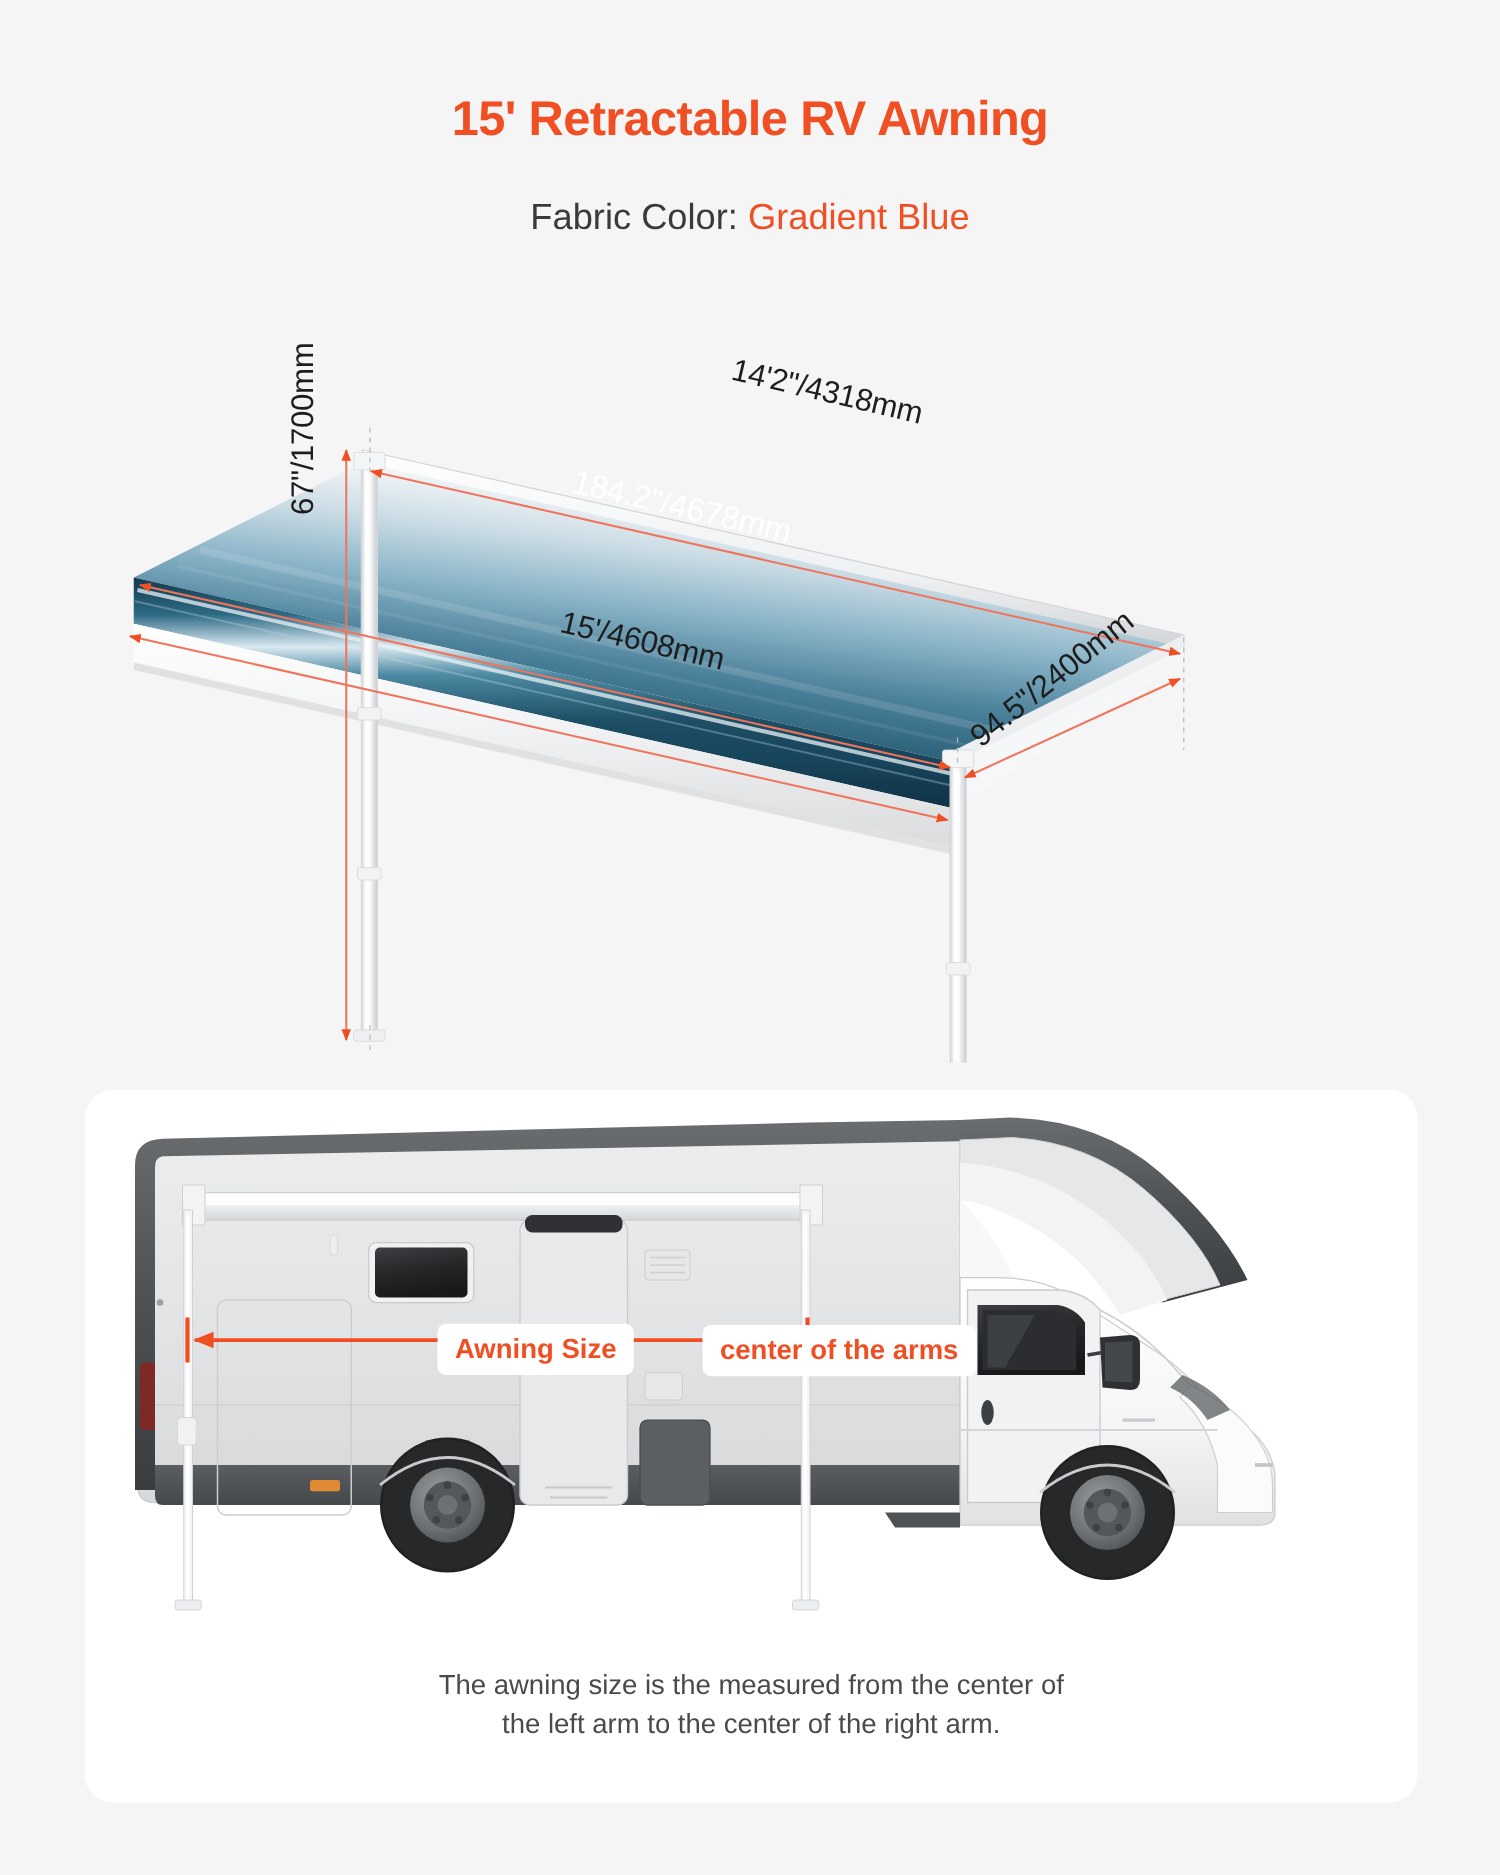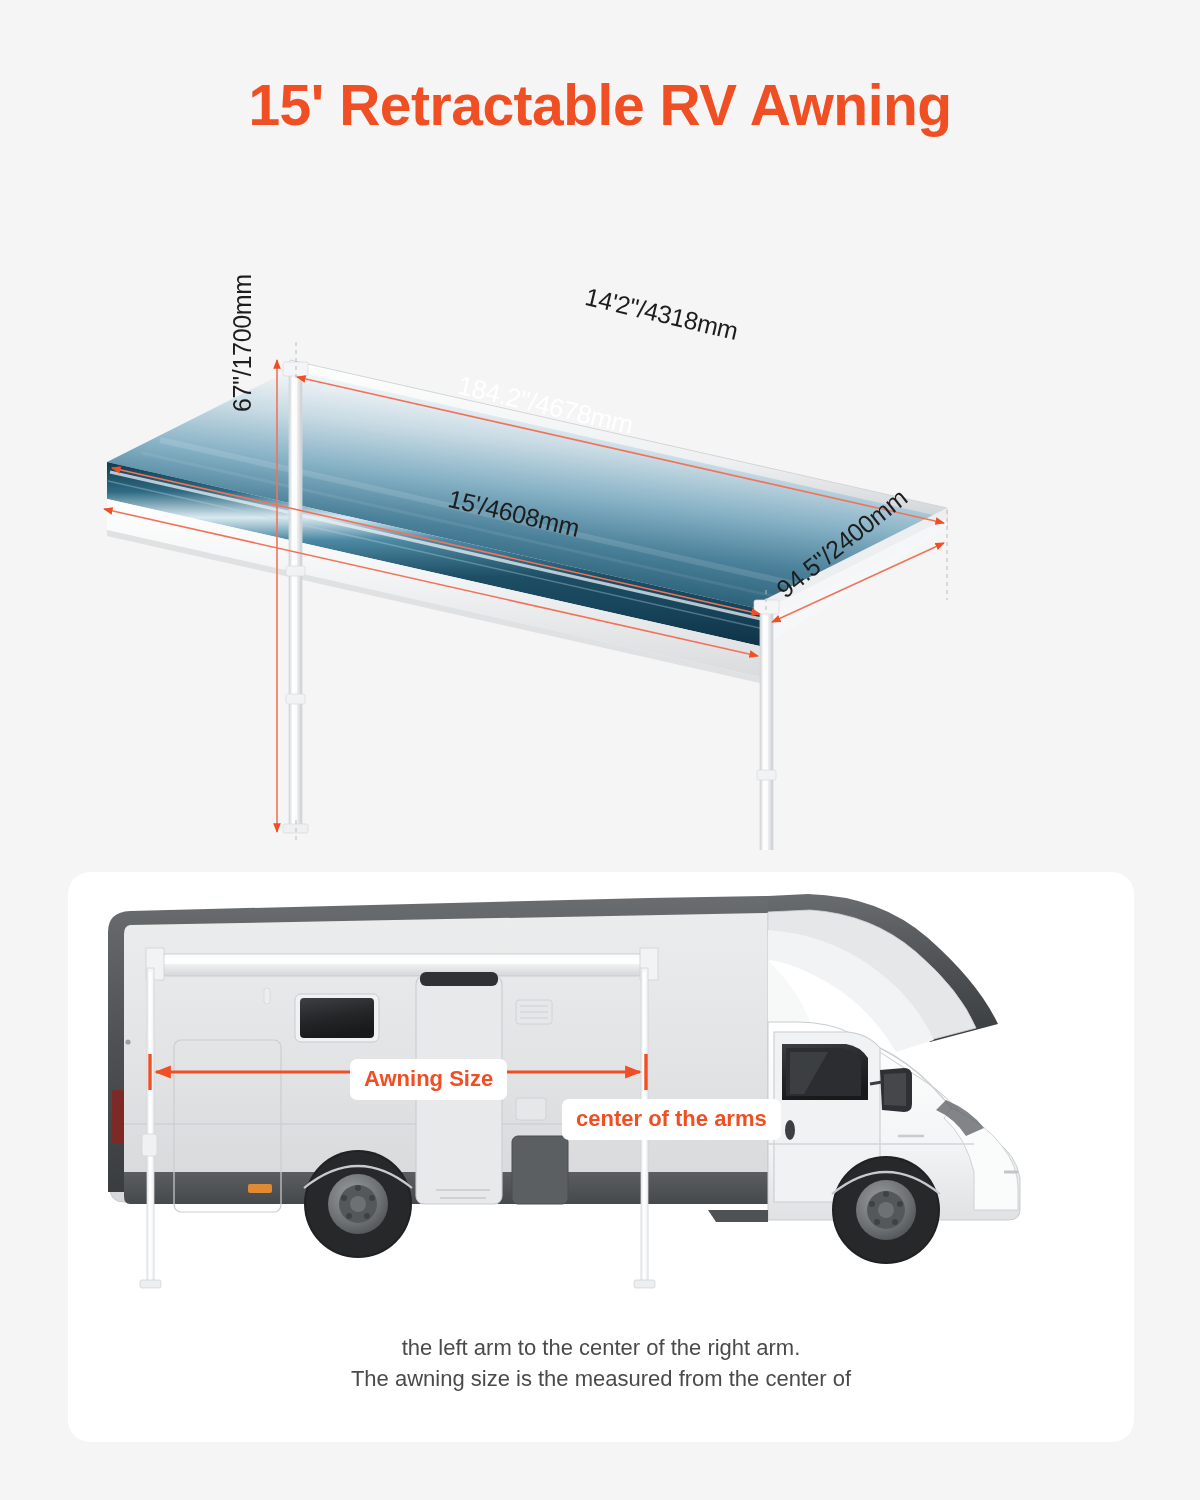--- a/index.html
+++ b/index.html
@@ -8,21 +8,21 @@
     background: #f5f5f5;
     font-family: "Liberation Sans", sans-serif;
     overflow: hidden;
   }
   #page { position: relative; width: 1200px; height: 1500px; background: #f5f5f5; }
 
   
   .title {
     position: absolute; left: 0; top: 74px; width: 1200px;
     text-align: center;
-    font-size: 57px; font-weight: bold; letter-spacing: -0.5px;
+    font-size: 39px; font-weight: bold; letter-spacing: -0.5px;
     color: #F04E23; line-height: 1.12;
     font-family: "Liberation Sans", sans-serif;
   }
   .subtitle {
     position: absolute; left: 0; top: 158px; width: 1200px;
     text-align: center; font-size: 29px; color: #3a3a3a;
     font-family: "Liberation Sans", sans-serif;
   }
   .subtitle .val { color: #F04E23; }
   .subtitle .lbl { color: #3a3a3a; }
@@ -55,35 +55,39 @@
   #rvwrap svg { display: block; width: 1066px; height: 440px; }
 
   .pill {
     position: absolute; background: #ffffff;
     color: #F04E23; font-weight: bold;
     font-family: "Liberation Sans", sans-serif;
     font-size: 22px; line-height: 1;
     padding: 9px 14px 10px 14px; border-radius: 7px; white-space: nowrap;
   }
   #pill-awning { left: 350px; top: 1059px; }
-  #pill-center { left: 562px; top: 1099px; }
+  #pill-center { left: 562px; top: 1060px; }
 
   .caption {
     position: absolute; left: 68px; top: 1332px; width: 1066px;
     text-align: center; font-size: 22px; color: #4a4a4a; line-height: 1.42;
     font-family: "Liberation Sans", sans-serif;
   }
 </style>
 </head>
 <body>
 
 <div id="page">
 
   <div class="title">15' Retractable RV Awning</div>
 
+  <div class="subtitle">
+    <span class="lbl">Fabric Color</span><span class="lbl">:</span>
+    <span class="val">Gradient Blue</span>
+  </div>
 
   <div id="hero">
     <svg viewBox="0 0 1200 640" xmlns="http://www.w3.org/2000/svg">
       <defs>
 
         <linearGradient id="fabricGrad" x1="0.62" y1="0.02" x2="0.22" y2="0.95">
           <stop offset="0%" stop-color="#ffffff"></stop>
           <stop offset="14%" stop-color="#f4f7f9"></stop>
           <stop offset="30%" stop-color="#c9dbe4"></stop>
           <stop offset="48%" stop-color="#87b2c6"></stop>
@@ -368,21 +372,21 @@
 
         <g stroke="#F04E23" stroke-width="3" fill="none">
           <path d="M88,200 L572,200" marker-start="url(#arrHead2)" marker-end="url(#arrHead2)"></path>
           <path d="M82,182 L82,218" stroke-width="3.4"></path>
           <path d="M578,182 L578,218" stroke-width="3.4"></path>
         </g>
       </svg>
     </div>
 
     <div class="caption" style="position:absolute;left:0;top:460px;width:1066px;">
+      <div>The awning size is the measured from the center of</div>
       <div>the left arm to the center of the right arm.</div>
-      <div>The awning size is the measured from the center of</div>
     </div>
   </div>
 
   <div class="pill" id="pill-awning">Awning Size</div>
   <div class="pill" id="pill-center">center of the arms</div>
 
 </div>
 
 </body></html>

